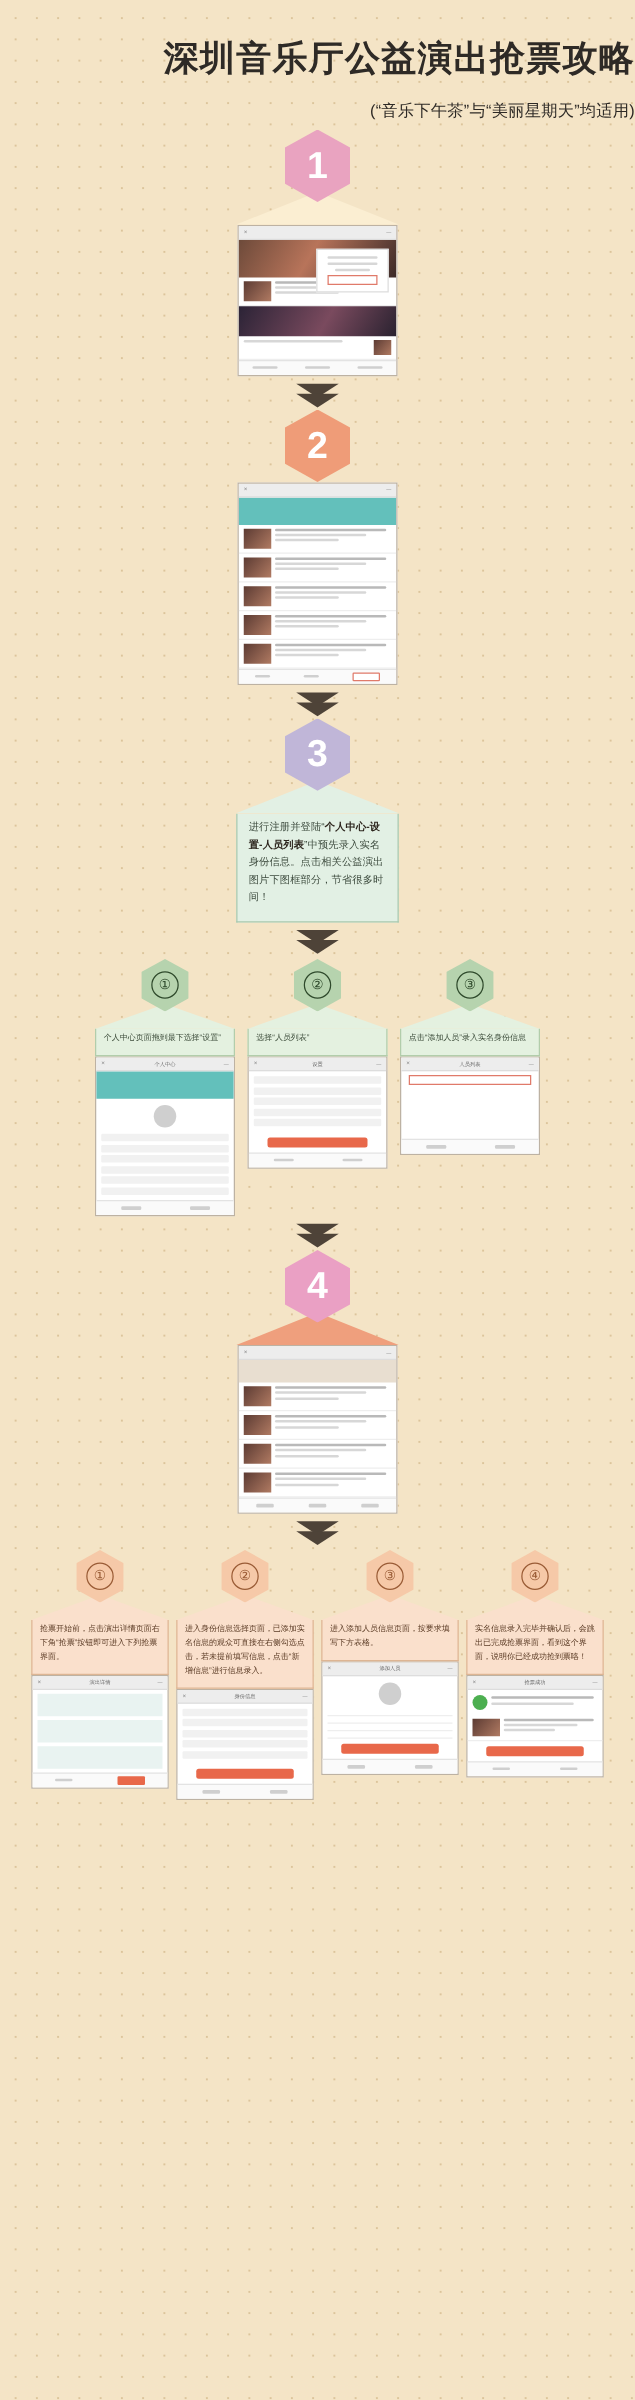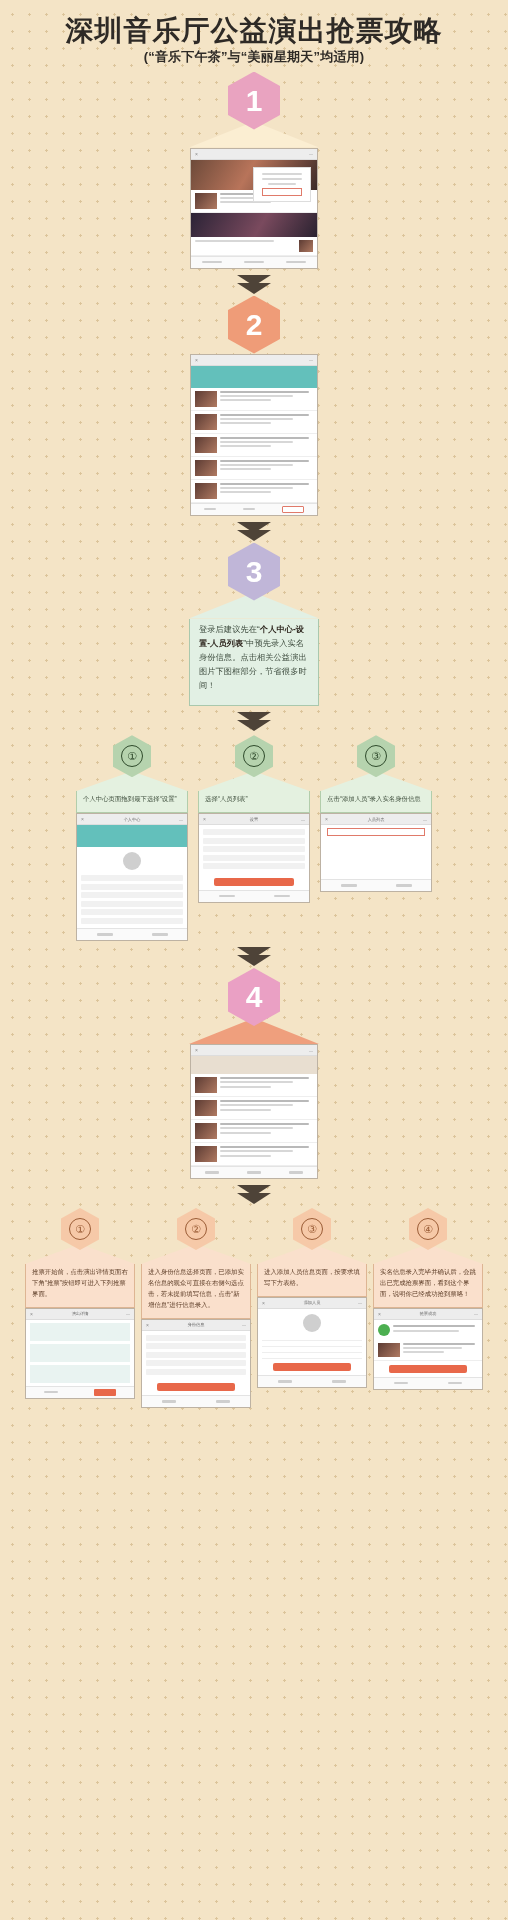--- a/index.html
+++ b/index.html
@@ -13,32 +13,32 @@
     min-height: 1920px;
     position: relative;
     background-color: #f4e4c6;
     background-image: radial-gradient(circle, rgba(200,170,120,0.55) 1.1px, transparent 1.2px);
     background-size: 17px 17px;
     background-position: 4px 6px;
     overflow-x: hidden;
   }
 
   
-  .header { padding: 14px 0 6px; text-align: center; }
+  .header { padding: 30px 0 6px; text-align: right; }
   .title {
     font-size: 28px;
     font-weight: bold;
     color: #2e2a26;
     letter-spacing: 1px;
     line-height: 1.2;
   }
   .subtitle {
-    margin-top: 0;
+    margin-top: 16px;
     font-size: 13px;
-    font-weight: bold;
+    font-weight: normal;
     color: #2e2a26;
     letter-spacing: 0.2px;
   }
 
   .stage { position: relative; width: 508px; }
 
   
   .hexwrap { display: flex; justify-content: center; position: relative; z-index: 5; }
   .hex {
     width: 52px; height: 58px;
@@ -289,21 +289,21 @@
     <i></i>
   </div>
 </div>
 
 <div class="stage">
   <div class="hexwrap">
     <div class="hex purple">3</div>
   </div>
   <div class="note mint">
     <div class="roof"></div>
-    <div class="body"><span>登录后建议先在“</span><b>个人中心-设置-人员列表</b><span>”中预先录入实名身份信息。点击相关公益演出图片下图框部分，节省很多时间！</span></div>
+    <div class="body"><span>进行注册并登陆“</span><b>个人中心-设置-人员列表</b><span>”中预先录入实名身份信息。点击相关公益演出图片下图框部分，节省很多时间！</span></div>
   </div>
 
   <div class="chev">
     <i></i>
     <i></i>
   </div>
 
   <div class="subrow">
 
     <div class="subcol">

